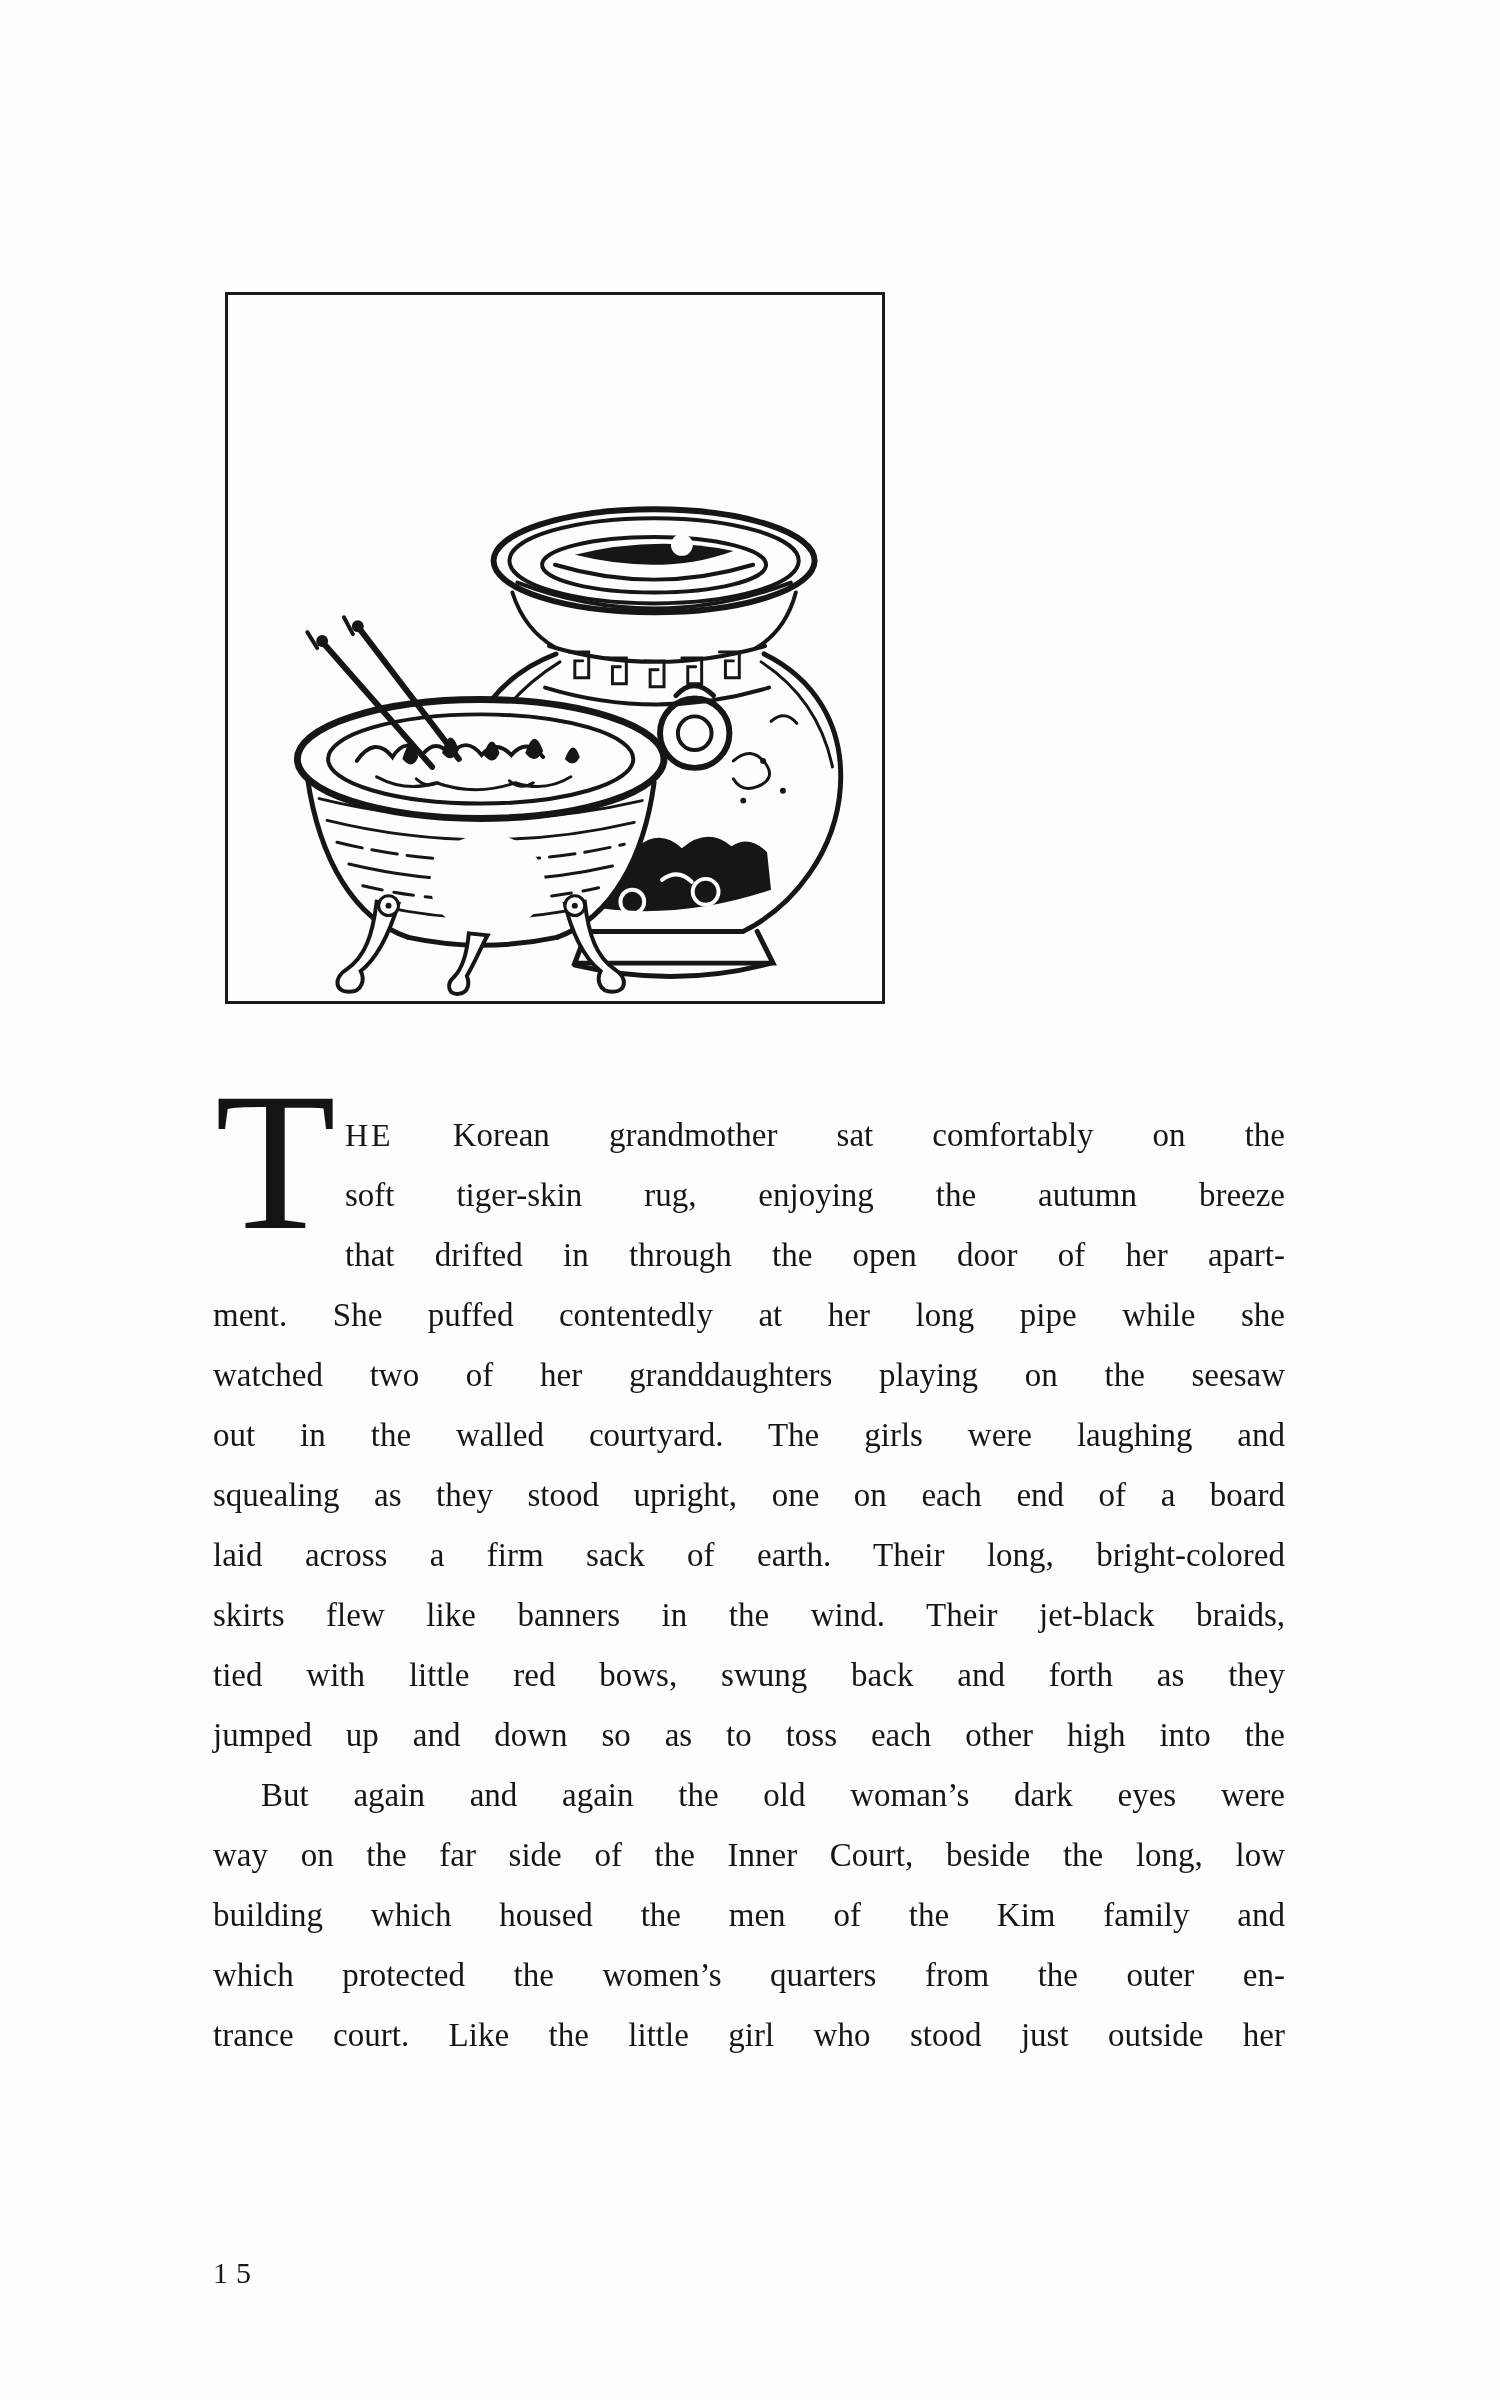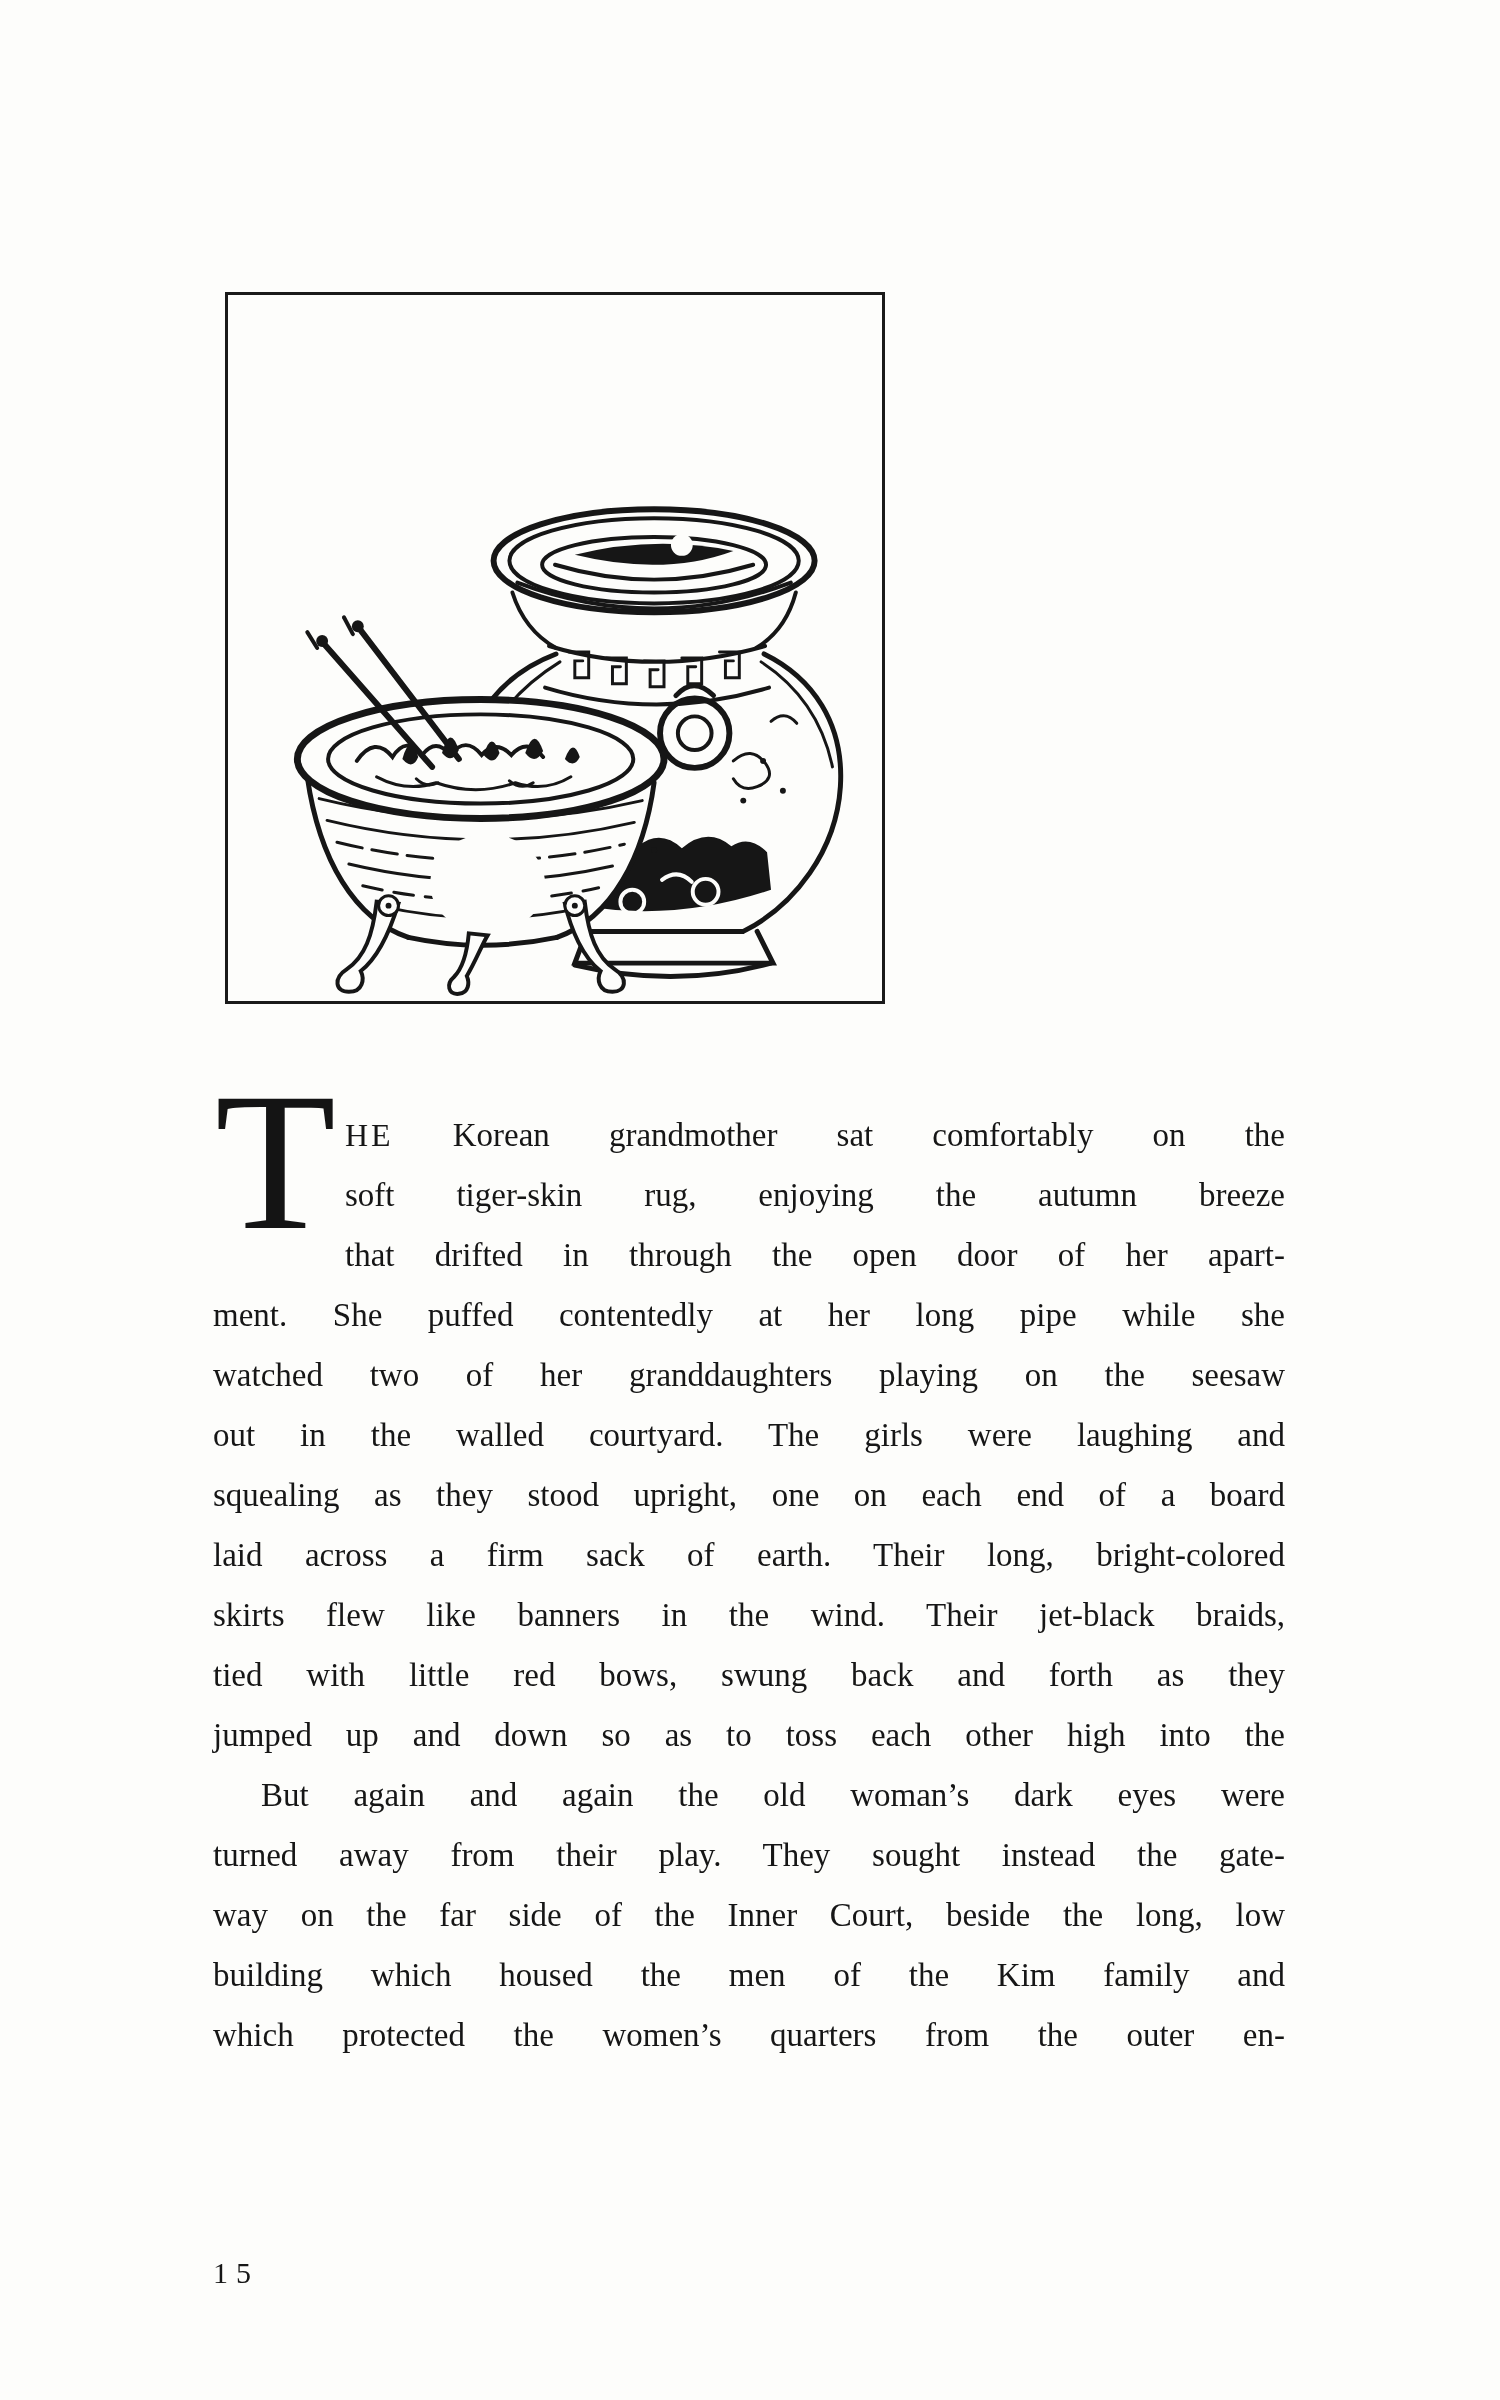--- a/index.html
+++ b/index.html
@@ -175,19 +175,19 @@
   <div class="line">ment. She puffed contentedly at her long pipe while she</div>
   <div class="line">watched two of her granddaughters playing on the seesaw</div>
   <div class="line">out in the walled courtyard. The girls were laughing and</div>
   <div class="line">squealing as they stood upright, one on each end of a board</div>
   <div class="line">laid across a firm sack of earth. Their long, bright-colored</div>
   <div class="line">skirts flew like banners in the wind. Their jet-black braids,</div>
   <div class="line">tied with little red bows, swung back and forth as they</div>
   <div class="line">jumped up and down so as to toss each other high into the</div>
 
   <div class="line p2-first">But again and again the old woman’s dark eyes were</div>
-  <div class="line">turned away from their play. They sought instead the gate-</div>
   <div class="line">way on the far side of the Inner Court, beside the long, low</div>
   <div class="line">building which housed the men of the Kim family and</div>
   <div class="line">which protected the women’s quarters from the outer en-</div>
+  <div class="line">trance court. Like the little girl who stood just outside her</div>
 </div>
 
 <div class="page-footer">15</div>
 
 </body></html>

